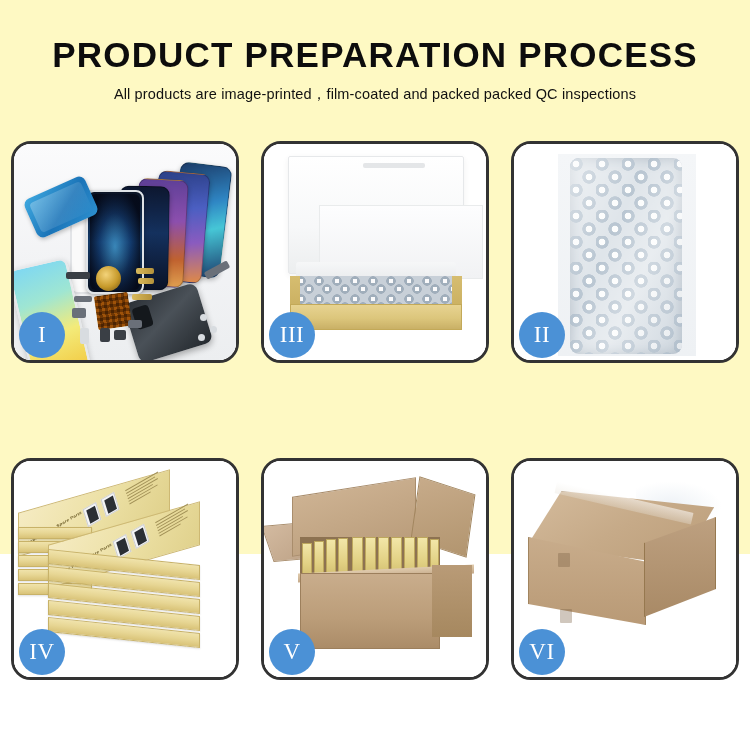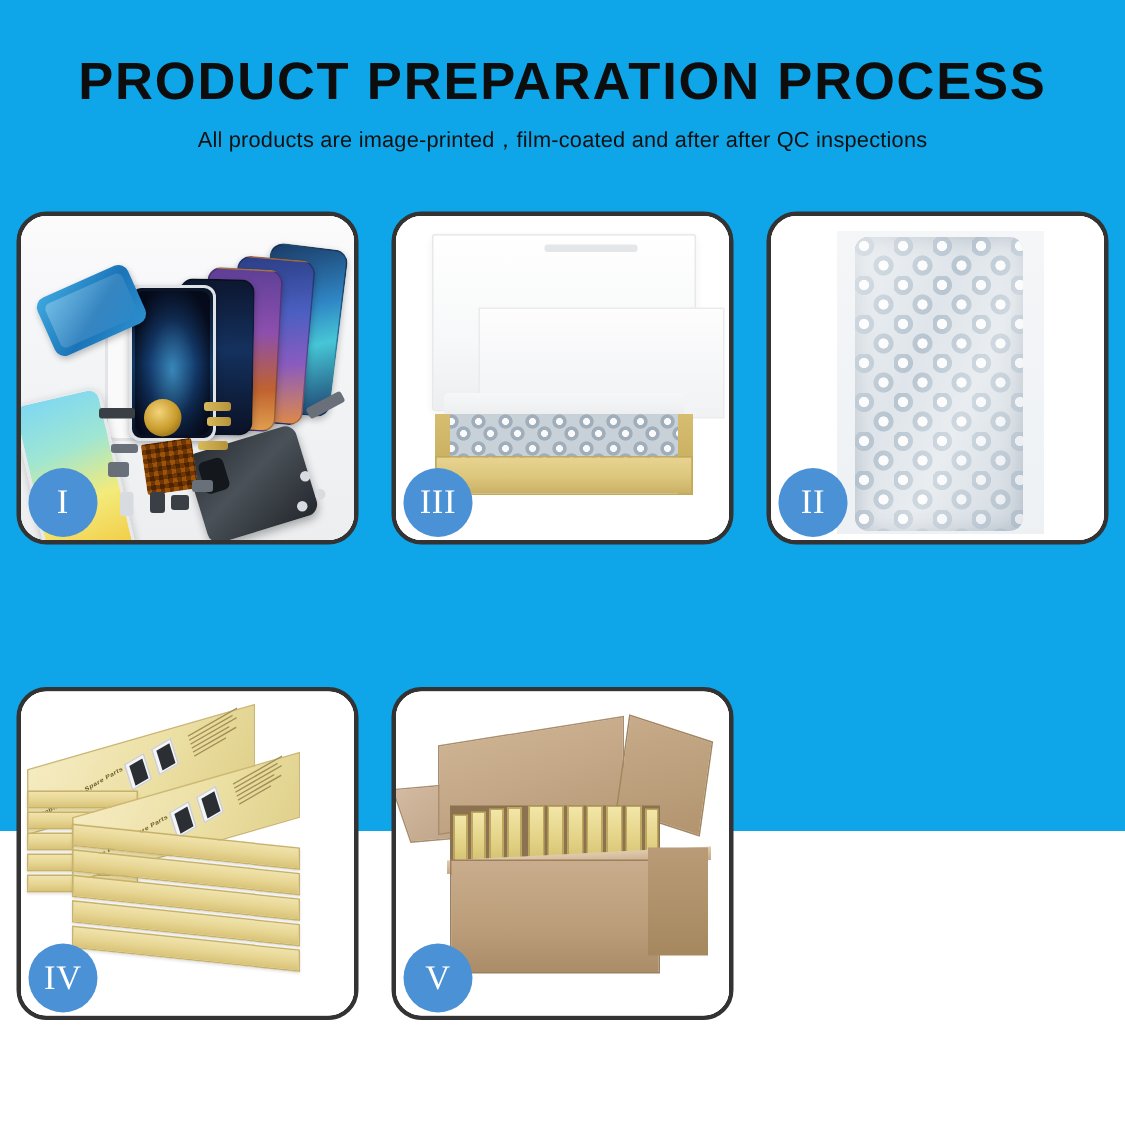--- a/index.html
+++ b/index.html
@@ -9,21 +9,21 @@
     height: 750px;
     background: #ffffff;
     font-family: "Liberation Sans", sans-serif;
     overflow: hidden;
   }
 
   .page {
     position: relative;
     width: 750px;
     height: 554px;
-    background: #0ea5e9;
+    background: #fef9c3;
   }
 
   
   .header {
     position: absolute;
     top: 34px;
     left: 0;
     width: 750px;
     text-align: center;
   }
@@ -276,21 +276,21 @@
   .sl-glow { position:absolute; left:122px; top:20px; width:86px; height:42px;
        background: radial-gradient(ellipse at 40% 60%, rgba(235,240,245,.9) 0%, rgba(255,255,255,0) 70%); }
 </style>
 </head>
 <body>
 
 <div class="page">
 
   <div class="header">
     <div class="title">PRODUCT PREPARATION PROCESS</div>
-    <div class="subtitle">All products are image-printed，film-coated and after after QC inspections</div>
+    <div class="subtitle">All products are image-printed，film-coated and packed packed QC inspections</div>
   </div>
 
   <div class="grid">
 
     <div class="panel">
       <div class="panel-inner">
         <div class="scene-parts">
           <div class="ph ph5"></div>
           <div class="ph ph4"></div>
           <div class="ph ph3"></div>
@@ -434,15 +434,29 @@
             </div>
           </div>
           <div class="ct-rim"></div>
           <div class="ct-front"></div>
           <div class="ct-side"></div>
         </div>
       </div>
       <div class="badge">V</div>
     </div>
 
+    <div class="panel">
+      <div class="panel-inner">
+        <div class="scene-sealed">
+          <div class="sl-glow"></div>
+          <div class="sl-top"></div>
+          <div class="sl-tape"></div>
+          <div class="sl-left"></div>
+          <div class="sl-right"></div>
+          <div class="sl-notch" style="left:44px;top:92px;width:12px;height:14px;"></div>
+          <div class="sl-notch" style="left:46px;top:148px;width:12px;height:14px;"></div>
+        </div>
+      </div>
+      <div class="badge">VI</div>
+    </div>
 
   </div>
 </div>
 
 </body></html>

